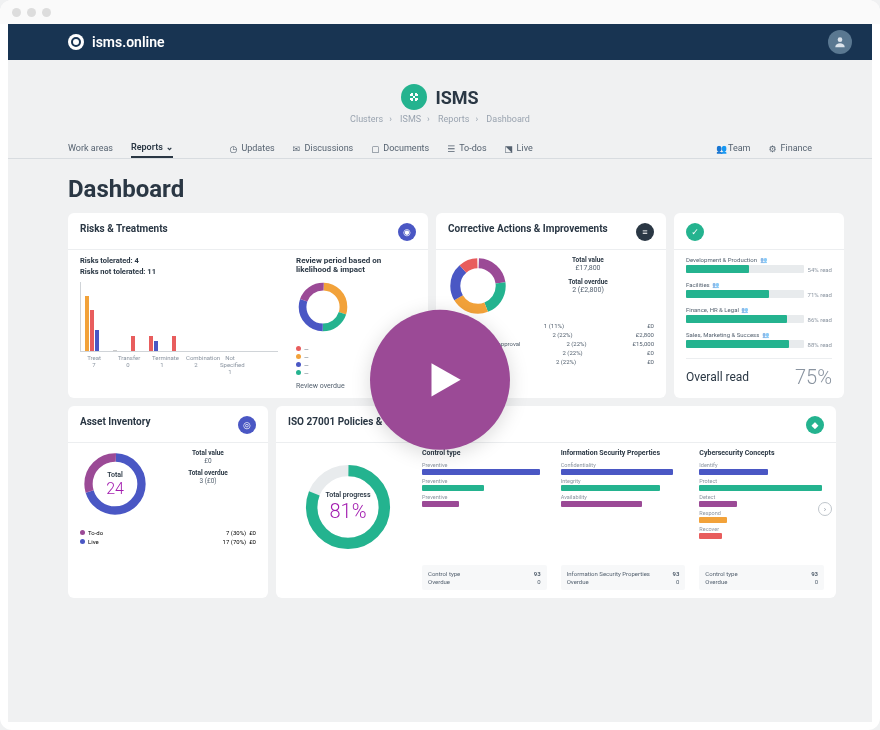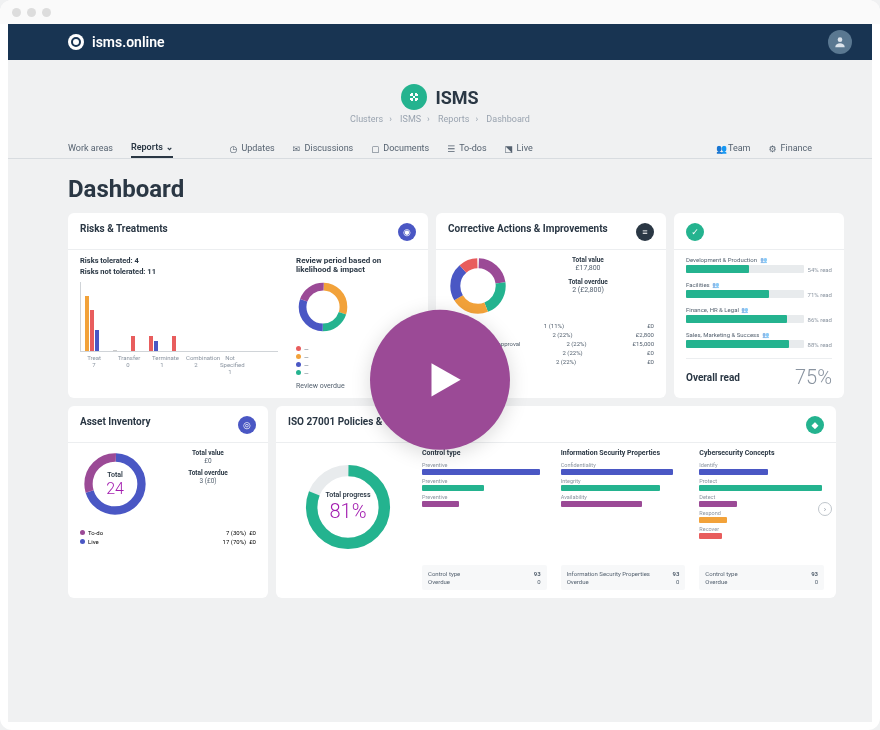--- a/index.html
+++ b/index.html
@@ -59,21 +59,21 @@
 .corr-table .cdot{width:5px;height:5px;border-radius:50%;flex-shrink:0;}
 
 .pp-row{margin:6px 0;}
 .pp-label{font-size:6px;color:#556270;display:flex;align-items:center;gap:3px;}
 .pp-bar{height:8px;background:#e8ebed;border-radius:1px;margin:2px 0;position:relative;}
 .pp-fill{height:100%;background:#24b38f;border-radius:1px;}
 .pp-pct{font-size:6px;color:#8a94a0;text-align:right;}
 .pp-pctrow{display:flex;align-items:center;gap:4px;}
 .pp-pctrow .pp-bar{flex:1;}
 .overall{display:flex;justify-content:space-between;align-items:center;margin-top:8px;border-top:1px solid #eceef0;padding-top:6px;}
-.overall .ol{font-size:10px;font-weight:700;color:#2a3744;}
+.overall .ol{font-size:12px;font-weight:400;color:#2a3744;}
 .overall .ov{font-size:20px;color:#8a94a0;font-weight:300;}
 
 .row2{display:grid;grid-template-columns:200px 560px;gap:8px;padding:8px 60px 0;}
 .ai-body{display:flex;gap:10px;}
 .donut2-wrap{position:relative;width:70px;height:70px;}
 .donut-center{position:absolute;inset:0;display:flex;flex-direction:column;align-items:center;justify-content:center;}
 .donut-center .dl{font-size:7px;color:#2a3744;font-weight:600;}
 .donut-center .dv{font-size:16px;font-weight:300;color:#a21caf;}
 .ai-right{flex:1;font-size:6.5px;color:#556270;}
 .ai-kv{margin-bottom:4px;}

